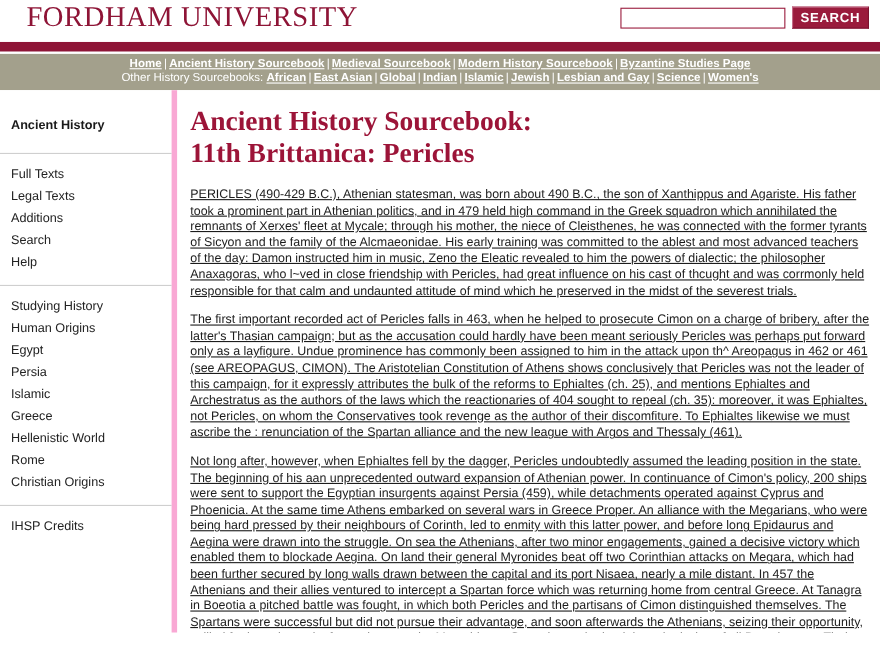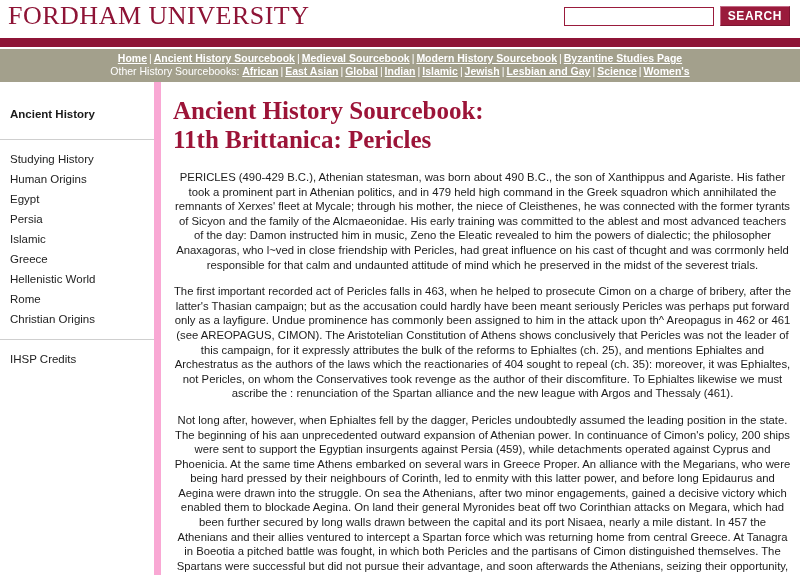--- a/index.html
+++ b/index.html
@@ -12,21 +12,21 @@
   }
 
   
   .masthead {
     position: relative;
     height: 38px;
     background: #ffffff;
   }
   .wordmark {
     position: absolute;
-    left: 8px; top: 1px;
+    left: 24px; top: 1px;
     font-family: "Liberation Serif", serif;
     font-size: 26px;
     letter-spacing: 0.5px;
     color: #8e1436;
     white-space: nowrap;
   }
   .search-box {
     position: absolute;
     right: 10px; top: 6px;
     display: flex;
@@ -83,21 +83,21 @@
   .page {
     display: flex;
     height: 493px;
     background: #fff;
   }
 
   
   .sidebar {
     width: 161px;
     flex: 0 0 161px;
-    border-right: 7px solid #f9a8d4;
+    border-right: 5px solid #f9a8d4;
     padding-top: 18px;
     font-size: 11.5px;
   }
   .sidebar .group {
     border-bottom: 1px solid #cfcfcf;
     padding: 0 0 10px 10px;
   }
   .sidebar .group.last { border-bottom: none; }
   .sidebar .section-title {
     font-weight: bold;
@@ -127,21 +127,22 @@
     font-size: 25px;
     line-height: 29px;
     margin: 0 0 16px 0;
     font-weight: bold;
   }
   .para {
     font-size: 11.3px;
     line-height: 14.6px;
     color: #1c1c1c;
     margin: 0 8px 12px 0;
-    text-align: center;
+    text-align: left;
+    text-decoration: underline;
   }
 </style>
 </head>
 <body>
 
 <div class="masthead">
   <div class="wordmark">FORDHAM UNIVERSITY</div>
   <div class="search-box">
     <input class="search-input" type="text" placeholder="" style="">
     <button class="search-button">SEARCH</button>
@@ -162,20 +163,29 @@
 </div>
 
 <div class="page">
 
   <div class="sidebar">
 
     <div class="group">
       <div class="section-title">Ancient History</div>
     </div>
 
+    <div class="group">
+      <div class="group-items">
+        <a class="item" href="#">Full Texts</a>
+        <a class="item" href="#">Legal Texts</a>
+        <a class="item" href="#">Additions</a>
+        <a class="item" href="#">Search</a>
+        <a class="item" href="#">Help</a>
+      </div>
+    </div>
 
     <div class="group">
       <div class="group-items">
         <a class="item" href="#">Studying History</a>
         <a class="item" href="#">Human Origins</a>
         <a class="item" href="#">Egypt</a>
         <a class="item" href="#">Persia</a>
         <a class="item" href="#">Islamic</a>
         <a class="item" href="#">Greece</a>
         <a class="item" href="#">Hellenistic World</a>

